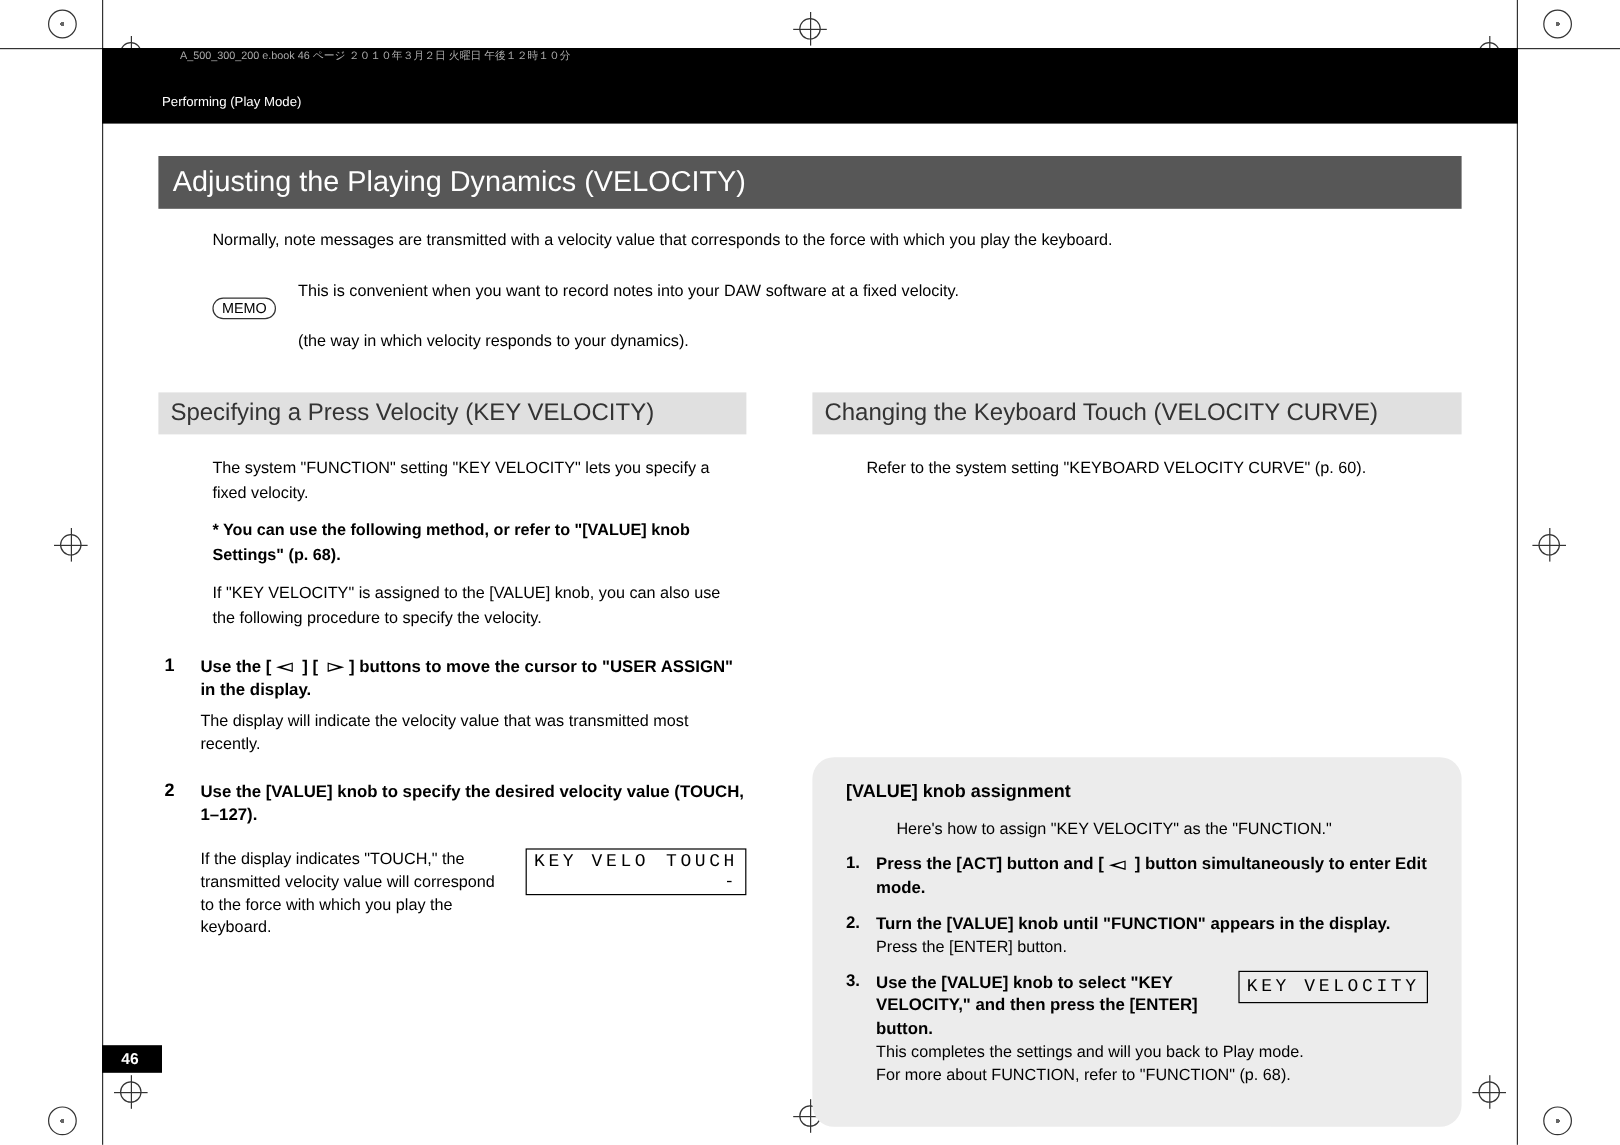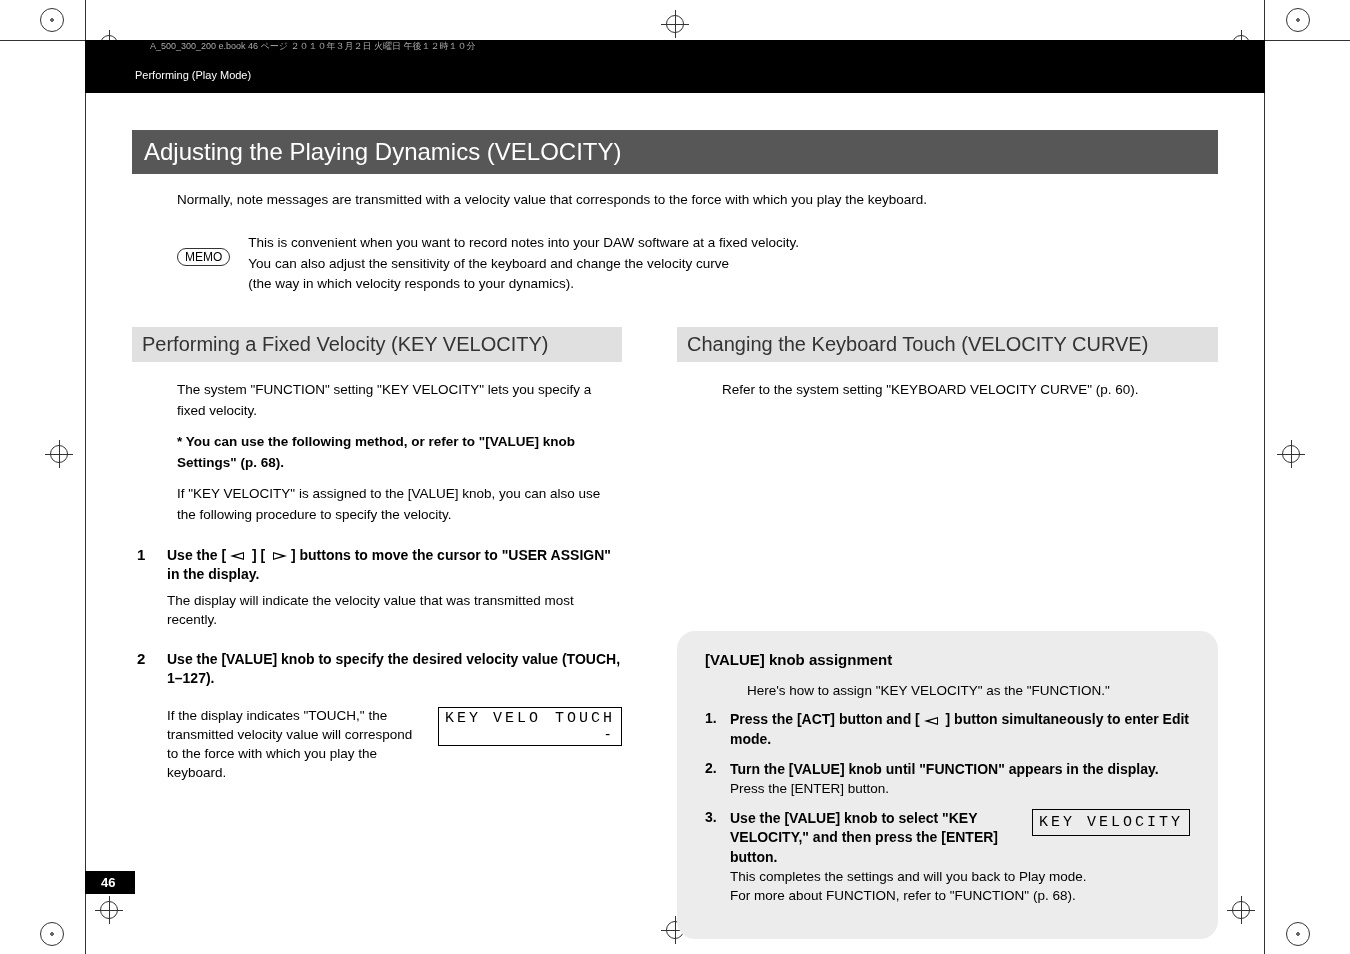--- a/index.html
+++ b/index.html
@@ -83,21 +83,21 @@
     }
     .trim-h-top { width: 1350px; height: 1px; top: 40px; }
     .trim-v-left { width: 1px; height: 954px; left: 85px; }
     .trim-v-right { width: 1px; height: 954px; right: 85px; }
 
     .black-header {
       position: absolute;
       top: 40px;
       left: 85px;
       right: 85px;
-      height: 53px;
+      height: 63px;
       background: black;
       color: white;
       text-align: right;
     }
     .breadcrumb {
       position: absolute;
       left: 50px;
       bottom: 12px;
       font-size: 11px;
     }
@@ -328,28 +328,28 @@
   <div class="main-title-bar">Adjusting the Playing Dynamics (VELOCITY)</div>
 
   <div class="body-text">
     <span>Normally, note messages are transmitted with a velocity value that corresponds to the force with which you play the keyboard.</span><br>
   </div>
 
   <div class="memo-row">
     <div class="memo-badge">MEMO</div>
     <div class="memo-text">
       <span>This is convenient when you want to record notes into your DAW software at a fixed velocity.</span><br>
-      <span>You can also adjust the sensitivity of the keyboard and change the velocity curve</span><br>
+      <br>
       <span>(the way in which velocity responds to your dynamics).</span>
     </div>
   </div>
 
   <div class="two-col">
     <div class="col col-left">
-      <div class="section-header">Performing a Fixed Velocity (KEY VELOCITY)</div>
+      <div class="section-header">Specifying a Press Velocity (KEY VELOCITY)</div>
       <div class="subtext">
         <span>The system "FUNCTION" setting "KEY VELOCITY" lets you specify a fixed velocity.</span>
       </div>
       <div class="subtext" style="margin-top:10px;font-weight:bold;">*  You can use the following method, or refer to  "[VALUE] knob Settings" (p. 68).</div>
       <div class="subtext" style="margin-top:10px;">If "KEY VELOCITY" is assigned to the [VALUE] knob, you can also use the following procedure to specify the velocity.</div>
 
       <div class="step-row">
         <div class="step-num">1</div>
         <div class="step-body-band">
           <div style="font-weight:bold;font-size:14px;line-height:1.4;">

